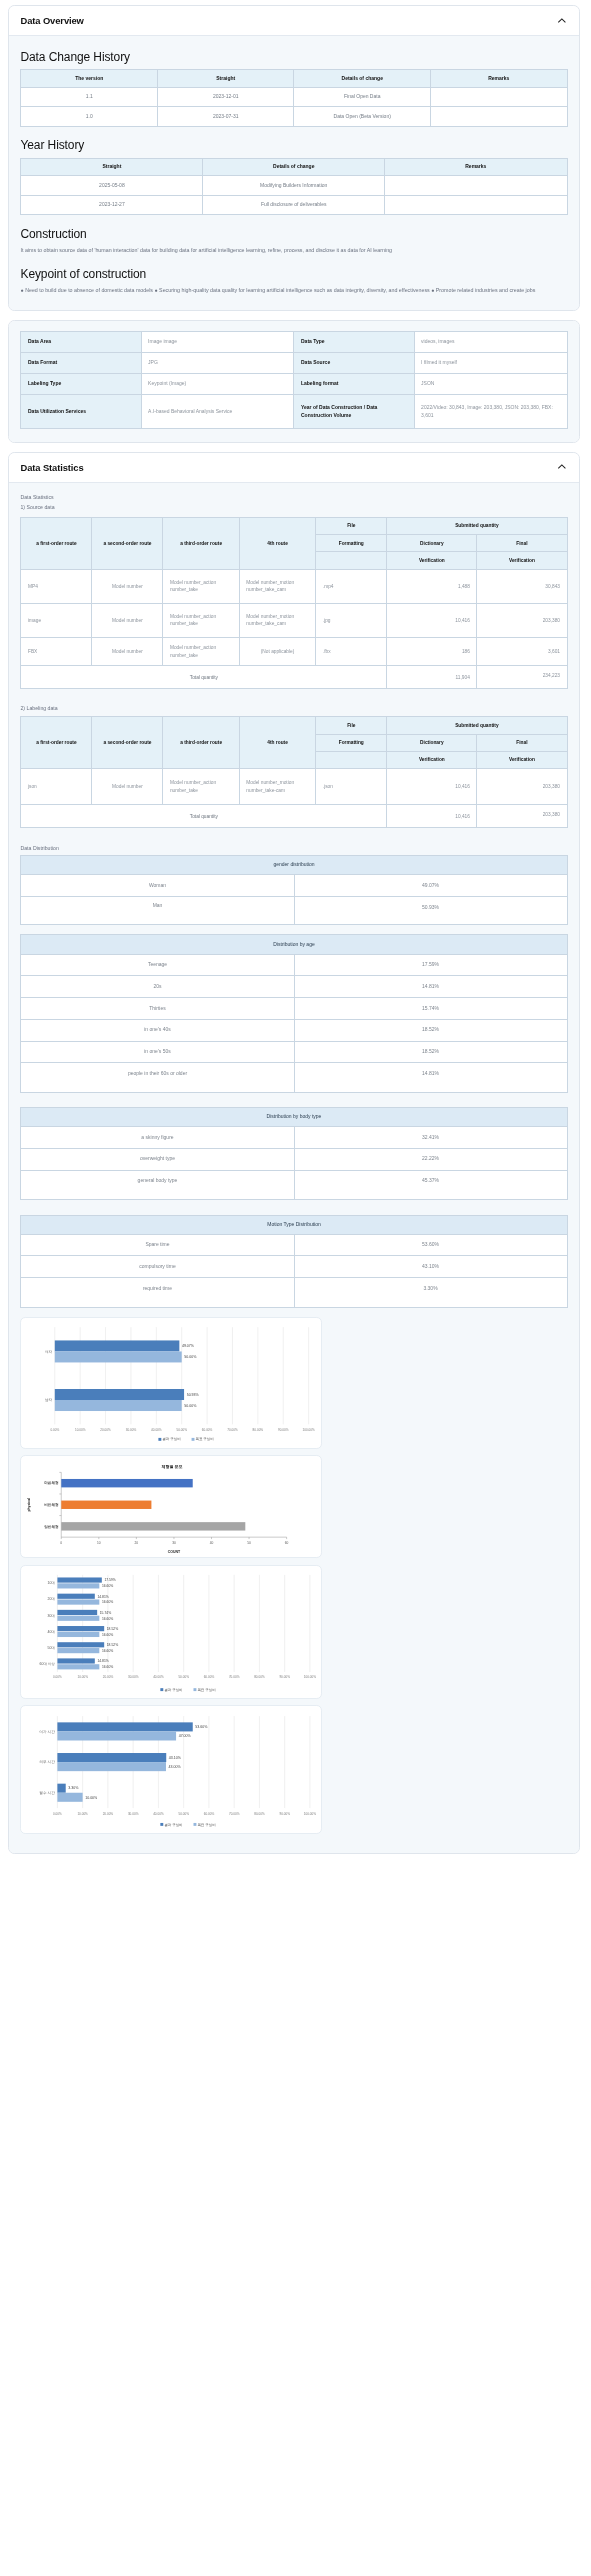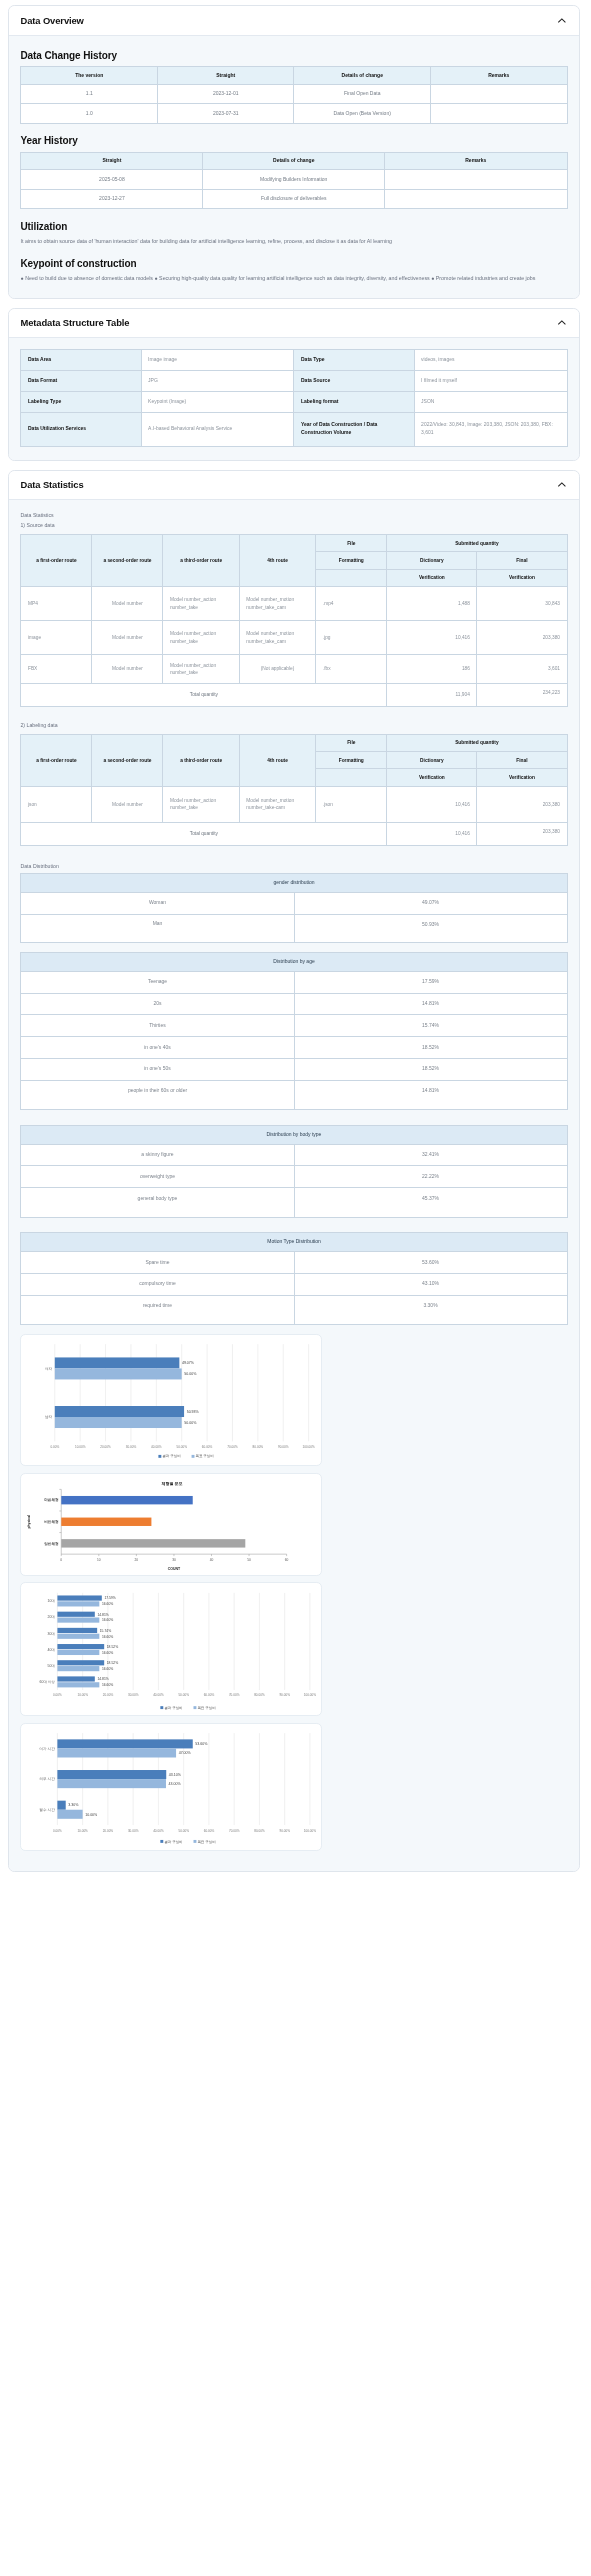--- a/index.html
+++ b/index.html
@@ -26,21 +26,21 @@
     padding: 8.4px 11.7px;
     display: flex;
     align-items: center;
     justify-content: space-between;
     border-bottom: 0.6px solid #e3e9f0;
   }
   .card-title { font-size: 9.4px; font-weight: bold; color: #111; letter-spacing: -0.1px; }
   .chev { width: 11.7px; height: 11.7px; display:block; }
   .card-body { padding: 10.4px 11.7px 13px 11.7px; background:#f4f8fb; }
 
-  h3.sec { font-size: 10px; font-weight: bold; color:#111; margin: 3.9px 0 5.2px 0; letter-spacing:-0.1px;}
+  h3.sec { font-size: 12px; font-weight: normal; color:#111; margin: 3.9px 0 5.2px 0; letter-spacing:-0.1px;}
   h3.sec.mt { margin-top: 11.7px; }
   p.body-text { font-size: 5.3px; color:#6b7280; line-height:1.75; margin: 2.6px 0 1.3px 0; }
   .sub-label { font-size: 5.2px; color:#6b7280; margin: 1.3px 0 3.9px 0; }
 
   
   table.tbl {
     width: 100%;
     border-collapse: collapse;
     background: #ffffff;
     table-layout: fixed;
@@ -151,37 +151,29 @@
               <td></td>
             </tr>
           <tr class="r2">
               <td>2023-12-27</td>
               <td>Full disclosure of deliverables</td>
               <td></td>
             </tr>
         </tbody>
       </table>
 
-      <h3 class="sec mt">Utilization</h3>
+      <h3 class="sec mt">Construction</h3>
       <p class="body-text">It aims to obtain source data of 'human interaction' data for building data for artificial intelligence learning, refine, process, and disclose it as data for AI learning</p>
 
       <h3 class="sec mt">Keypoint of construction</h3>
       <p class="body-text">● Need to build due to absence of domestic data models ● Securing high-quality data quality for learning artificial intelligence such as data integrity, diversity, and effectiveness ● Promote related industries and create jobs</p>
     </div>
   </div>
 
   <div class="card">
-    <div class="card-head">
-      <span class="card-title">Metadata Structure Table</span>
-      <span class="chev">
-        <svg viewBox="0 0 18 18" width="11.7" height="11.7">
-            <polyline points="3.5,11.5 9,6 14.5,11.5" fill="none" stroke="#222" stroke-width="1.6"></polyline>
-          </svg>
-      </span>
-    </div>
     <div class="card-body">
       <table class="tbl meta">
         <tbody>
           <tr style="height:21px">
             <td class="k">Data Area</td>
             <td class="v">Image image</td>
             <td class="k">Data Type</td>
             <td class="v">videos, images</td>
           </tr>
           <tr style="height:21px">

